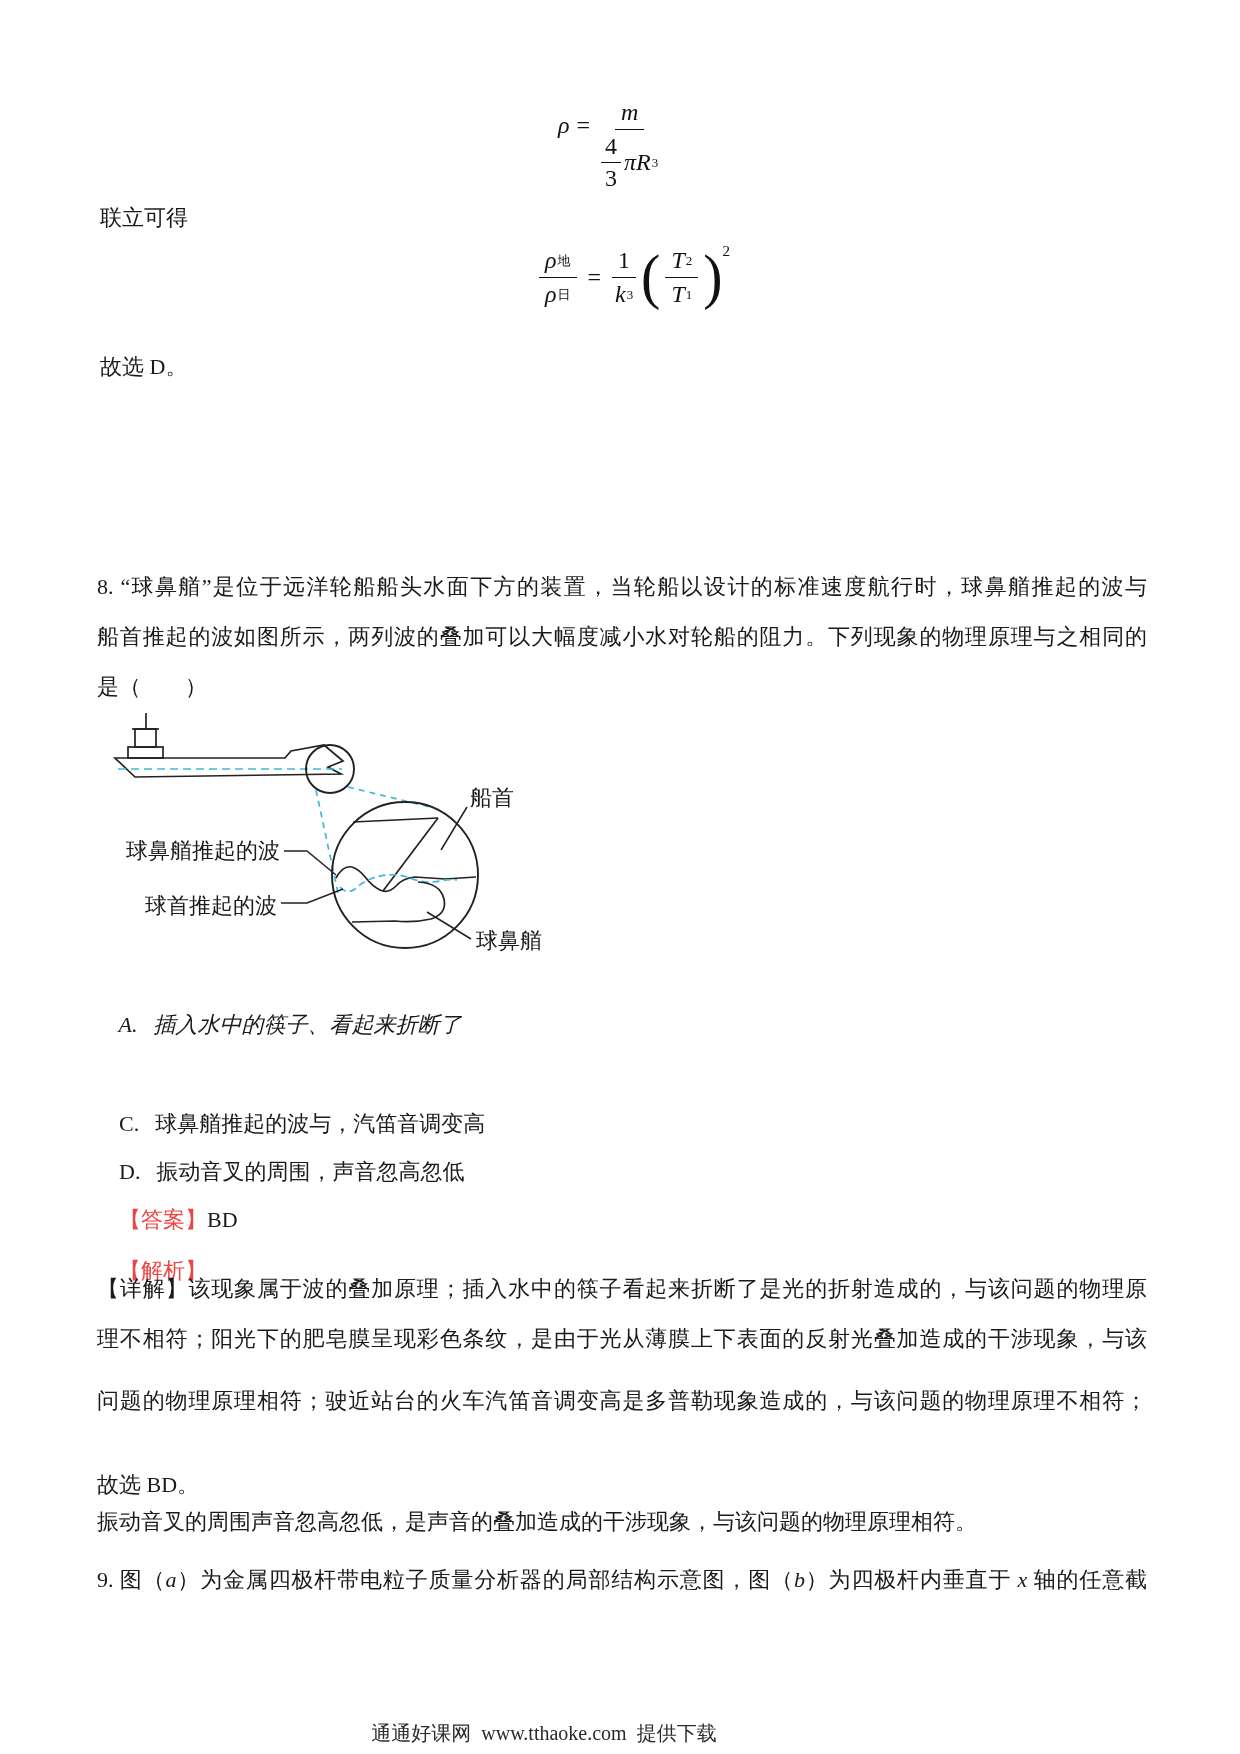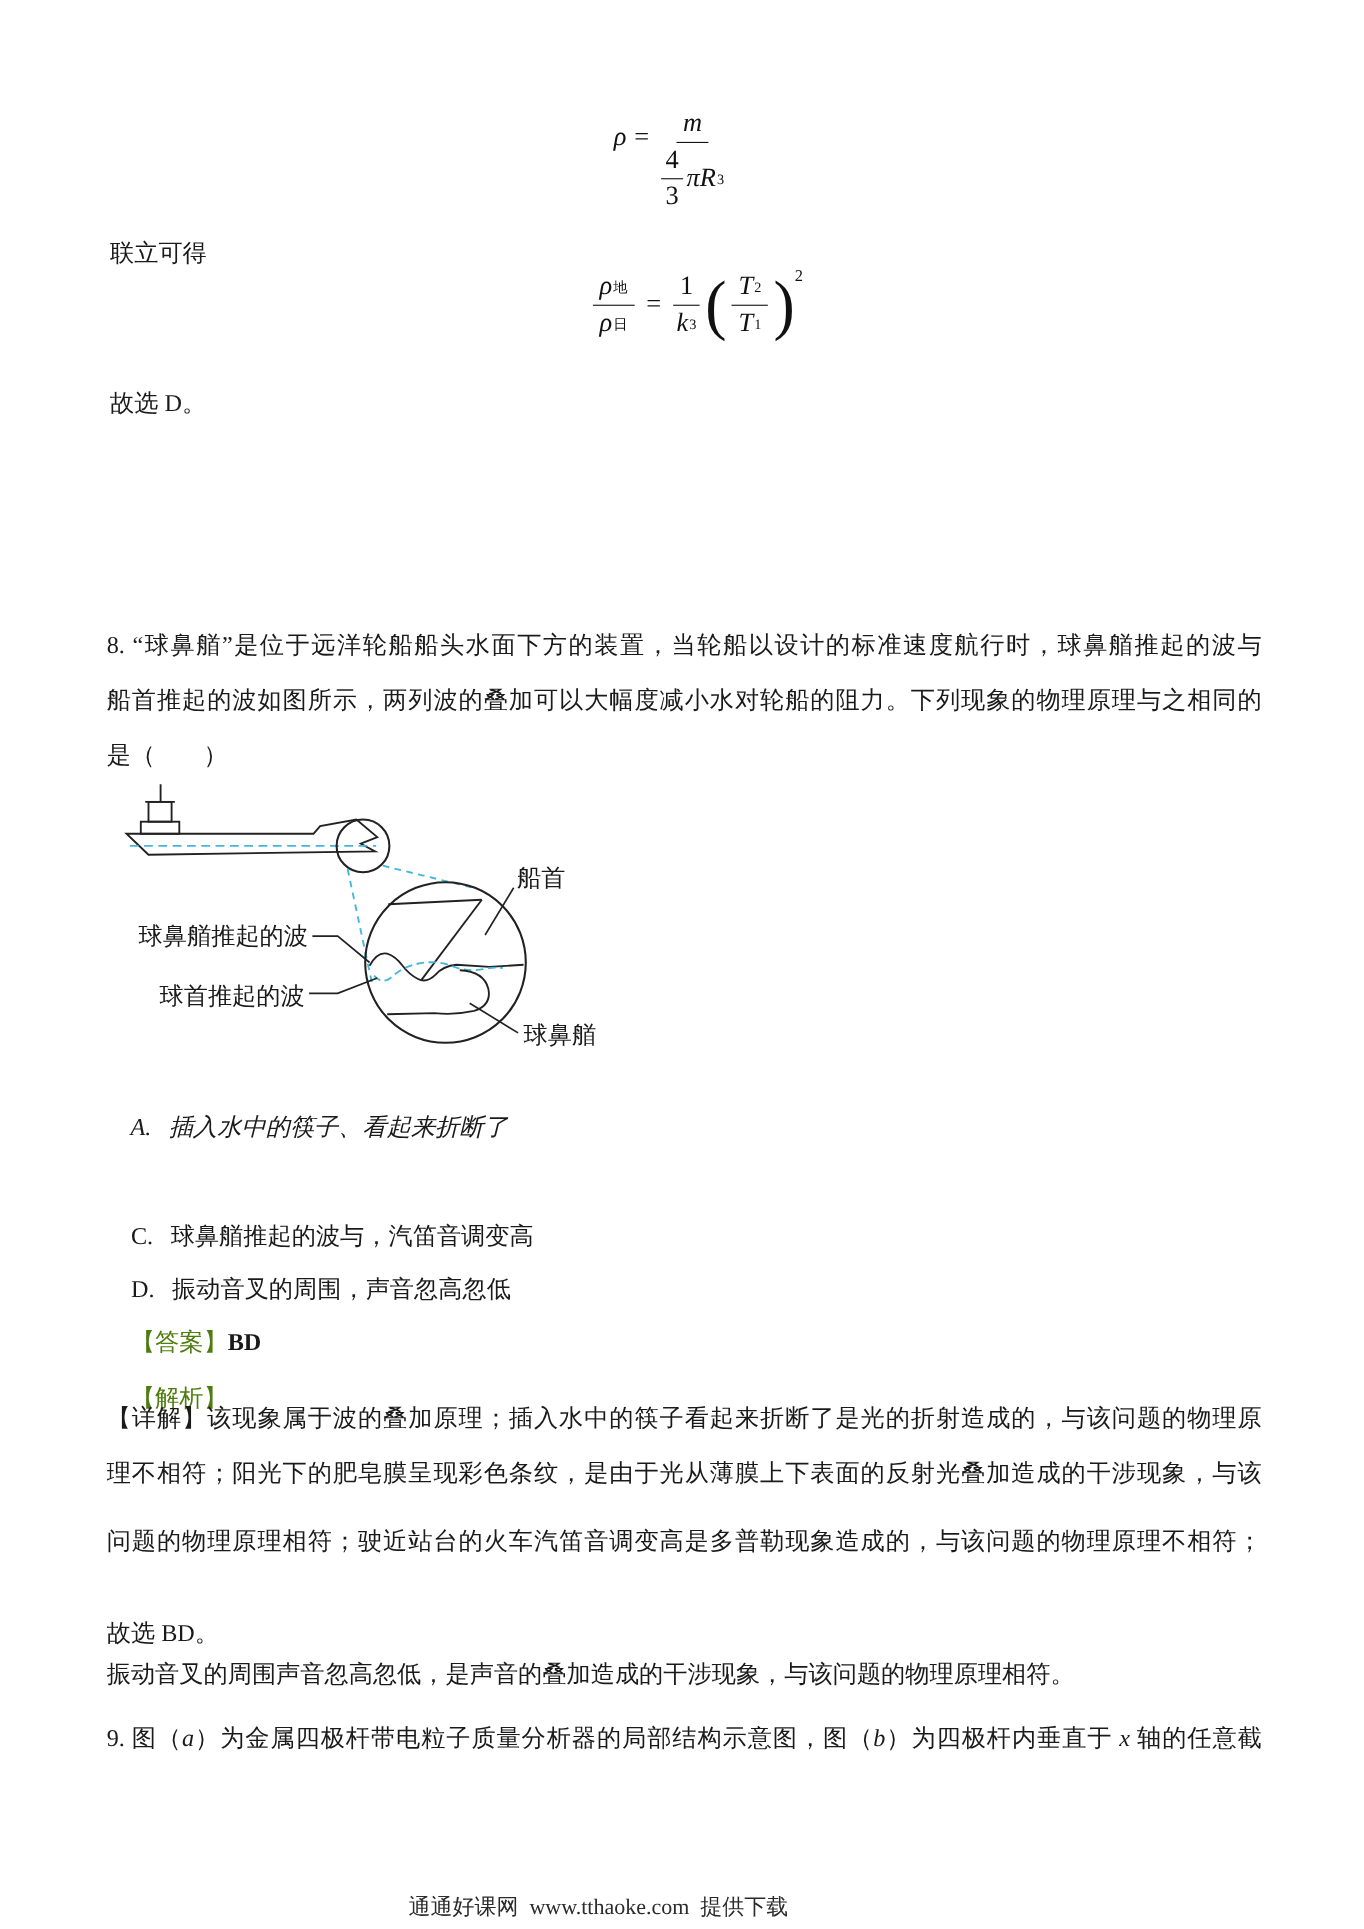--- a/index.html
+++ b/index.html
@@ -1,21 +1,21 @@
 <!DOCTYPE html>
 <html><head>
 <meta charset="utf-8">
 <style>
   html,body{margin:0;padding:0;background:#ffffff;}
   .page{position:relative;width:1240px;height:1754px;background:#fff;overflow:hidden;
         font-family:"Liberation Serif","DejaVu Serif",serif;color:#1a1a1a;}
   .tline{position:absolute;font-size:22px;line-height:30px;white-space:pre;}
   .just{width:1050px;text-align:justify;text-align-last:justify;white-space:normal;}
-  .blue{color:#4d7c0f;}
-  .bold{font-weight:bold;text-align:center;}
+  .blue{color:#ef4444;}
+  .bold{font-weight:normal;text-align:center;}
   
   .formula{position:absolute;display:flex;align-items:center;font-size:24px;color:#111;}
   .formula i{font-style:italic;}
   .eqs{font-style:normal;margin:0 7px;}
   .frac{display:inline-flex;flex-direction:column;align-items:center;margin:0 4px;}
   .frac .num{display:flex;align-items:center;justify-content:center;
              border-bottom:1.6px solid #111;padding:1px 6px 3px;}
   .frac .den{display:flex;align-items:center;justify-content:center;padding-top:3px;}
   .frac.nested{margin:0 3px 0 0;}
   .frac.nested .num{padding:0 4px 2px;}
@@ -49,21 +49,21 @@
         <span class="frac nested">
           <span class="num">4</span>
           <span class="den">3</span>
         </span>
         <i>πR</i>
           <sup class="sml">3</sup>
       </span>
     </span>
   </div>
 
-  <div class="tline" style="left:100px;top:203px;margin-top:12px;">联立可得</div>
+  <div class="tline" style="left:100px;top:203px;">联立可得</div>
 
   <div class="formula" style="left:535px;top:246px;">
     <span class="frac">
       <span class="num">
           <i>ρ</i>
           <sub class="sml">地</sub>
         </span>
       <span class="den">
           <i>ρ</i>
           <sub class="sml">日</sub>

